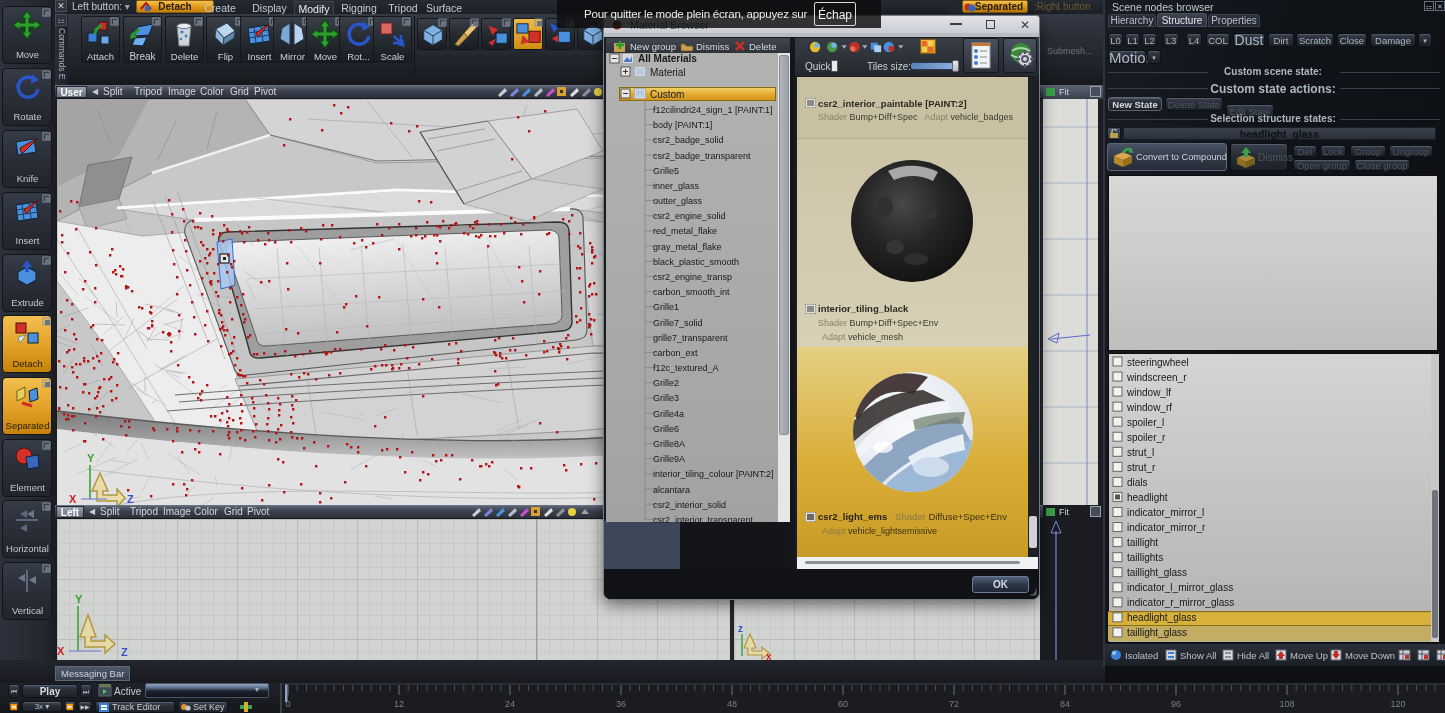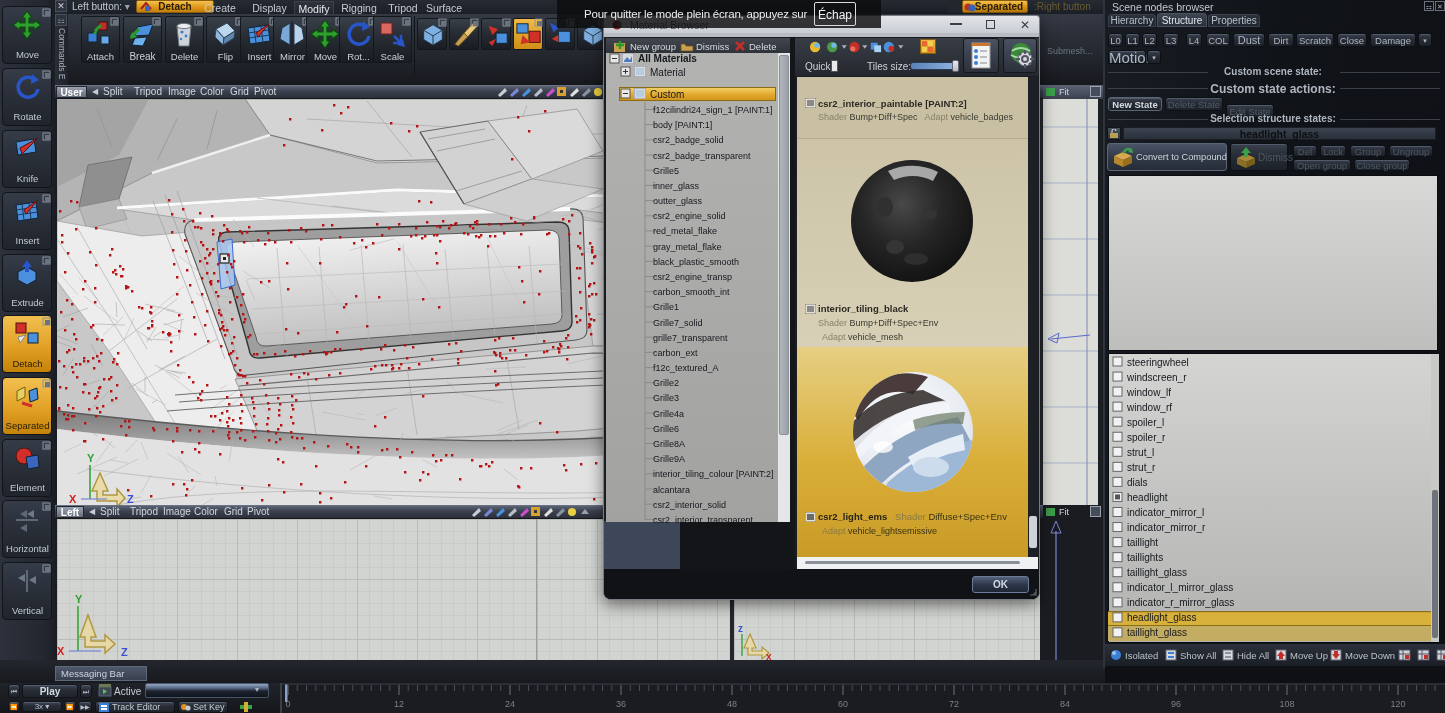--- a/index.html
+++ b/index.html
@@ -600,21 +600,21 @@
       <text x="2" y="10" font-size="10" font-weight="bold" fill="#3a50d0" font-family="Liberation Sans">z</text>
       <line x1="6" y1="12" x2="6" y2="34" stroke="#2fa02f" stroke-width="1.3"></line>
       <path d="M8 26 L14 12 L20 26 L16 26 L16 29 L26 29 L26 25 L33 31 L26 37 L26 33 L12 33 L12 26 Z" fill="#ead9a0" fill-opacity="0.85" stroke="#b09840" stroke-width="1.2"></path>
       <text x="30" y="38" font-size="10" font-weight="bold" fill="#d02020" font-family="Liberation Sans">x</text>
     </svg>
 <svg class="abs" style="left:1048px;top:521px" width="16" height="139">
       <line x1="8" y1="10" x2="8" y2="139" stroke="#7a86d8" stroke-width="1.2"></line>
       <path d="M8 0 L3 12 L13 12 Z" fill="none" stroke="#7a86d8" stroke-width="1"></path>
     </svg>
 <div class="abs" style="left:0;top:660px;width:1105px;height:23px;background:linear-gradient(#23262d,#17191e)"></div>
-<div class="abs" style="left:55px;top:666px;width:92px;height:15px;background:linear-gradient(#4e586a,#38404e);border:1px solid #5d6878;color:#ccd3dd;font-size:9.5px;padding:1px 0 0 5px">Messaging Bar</div>
+<div class="abs" style="left:55px;top:666px;width:75px;height:15px;background:linear-gradient(#4e586a,#38404e);border:1px solid #5d6878;color:#ccd3dd;font-size:9.5px;padding:1px 0 0 5px">Messaging Bar</div>
 <div class="abs" style="left:0;top:683px;width:1445px;height:30px;background:linear-gradient(#202329,#15171b)"></div>
 <div class="abs btn" style="left:8px;top:684px;width:12px;height:14px;font-size:7px;text-align:center;line-height:13px">⏮</div>
 <div class="abs btn" style="left:22px;top:684px;width:56px;height:14px;font-size:10px;font-weight:bold;text-align:center;line-height:13px;color:#d6dae0">Play</div>
 <div class="abs btn" style="left:80px;top:684px;width:12px;height:14px;font-size:7px;text-align:center;line-height:13px">⏭</div>
 <div class="abs btn" style="left:8px;top:701px;width:12px;height:11px;font-size:6px;text-align:center;line-height:10px">⏪</div>
 <div class="abs btn" style="left:22px;top:701px;width:40px;height:11px;font-size:8px;text-align:center;line-height:10px">3x ▾</div>
 <div class="abs btn" style="left:64px;top:701px;width:12px;height:11px;font-size:6px;text-align:center;line-height:10px">⏩</div>
 <div class="abs btn" style="left:78px;top:701px;width:14px;height:11px;font-size:6px;text-align:center;line-height:10px">▶▶</div>
 <svg class="abs" style="left:98px;top:684px" width="14" height="13">
       <rect x="1" y="3" width="12" height="9" fill="#3e4854" stroke="#5a6570"></rect>
@@ -1032,21 +1032,21 @@
 <div class="abs" style="left:1435px;top:1px;width:10px;height:10px;border:1px solid #6a7280;color:#aab2bc;font-size:7px;text-align:center;line-height:9px">✕</div>
 <div class="abs" style="left:1108px;top:14px;width:48px;height:13px;background:linear-gradient(#2c313a,#202731);border:1px solid #3a414d;border-radius:3px 3px 0 0;color:#b8bfc9;font-size:10px;text-align:center">Hierarchy</div>
 <div class="abs" style="left:1157px;top:13px;width:50px;height:14px;background:linear-gradient(#3e4552,#2a303b);border:1px solid #4a5260;border-radius:3px 3px 0 0;color:#e2e6eb;font-size:10px;text-align:center;padding-top:1px">Structure</div>
 <div class="abs" style="left:1208px;top:14px;width:52px;height:13px;background:linear-gradient(#2c313a,#202731);border:1px solid #3a414d;border-radius:3px 3px 0 0;color:#b8bfc9;font-size:10px;text-align:center">Properties</div>
 <div class="abs sbtn" style="left:1108px;top:33px;width:15px;height:14px;font-size:9.5px;text-align:center;line-height:13px">L0</div>
 <div class="abs sbtn" style="left:1125px;top:33px;width:15px;height:14px;font-size:9.5px;text-align:center;line-height:13px">L1</div>
 <div class="abs sbtn" style="left:1142px;top:33px;width:15px;height:14px;font-size:9.5px;text-align:center;line-height:13px">L2</div>
 <div class="abs sbtn" style="left:1163px;top:33px;width:16px;height:14px;font-size:9.5px;text-align:center;line-height:13px">L3</div>
 <div class="abs sbtn" style="left:1186px;top:33px;width:16px;height:14px;font-size:9.5px;text-align:center;line-height:13px">L4</div>
 <div class="abs sbtn" style="left:1206px;top:33px;width:24px;height:14px;font-size:9.5px;text-align:center;line-height:13px">COL</div>
-<div class="abs sbtn" style="left:1233px;top:33px;width:32px;height:14px;font-size:11px;text-align:center;line-height:13px">Dust</div>
+<div class="abs sbtn" style="left:1233px;top:33px;width:32px;height:14px;font-size:14px;text-align:center;line-height:13px">Dust</div>
 <div class="abs sbtn" style="left:1268px;top:33px;width:26px;height:14px;font-size:9.5px;text-align:center;line-height:13px">Dirt</div>
 <div class="abs sbtn" style="left:1296px;top:33px;width:38px;height:14px;font-size:9.5px;text-align:center;line-height:13px">Scratch</div>
 <div class="abs sbtn" style="left:1337px;top:33px;width:30px;height:14px;font-size:9.5px;text-align:center;line-height:13px">Close</div>
 <div class="abs sbtn" style="left:1370px;top:33px;width:46px;height:14px;font-size:9.5px;text-align:center;line-height:13px">Damage</div>
 <div class="abs sbtn" style="left:1418px;top:33px;width:14px;height:14px;font-size:7px;text-align:center;line-height:13px">▾</div>
 <div class="abs sbtn" style="left:1108px;top:50px;width:38px;height:14px;font-size:15px;text-align:center;line-height:13px">Motion</div>
 <div class="abs sbtn" style="left:1147px;top:50px;width:14px;height:14px;font-size:7px;text-align:center;line-height:13px">▾</div>
 <div class="abs" style="left:1108px;top:66px;width:330px;height:12px;font-size:10px;font-weight:bold;color:#aeb6c0;text-align:center"><span style="background:transparent">Custom scene state:</span></div>
 <div class="abs" style="left:1108px;top:72px;width:100px;height:1px;background:#3a404a"></div>
 <div class="abs" style="left:1340px;top:72px;width:100px;height:1px;background:#3a404a"></div>

